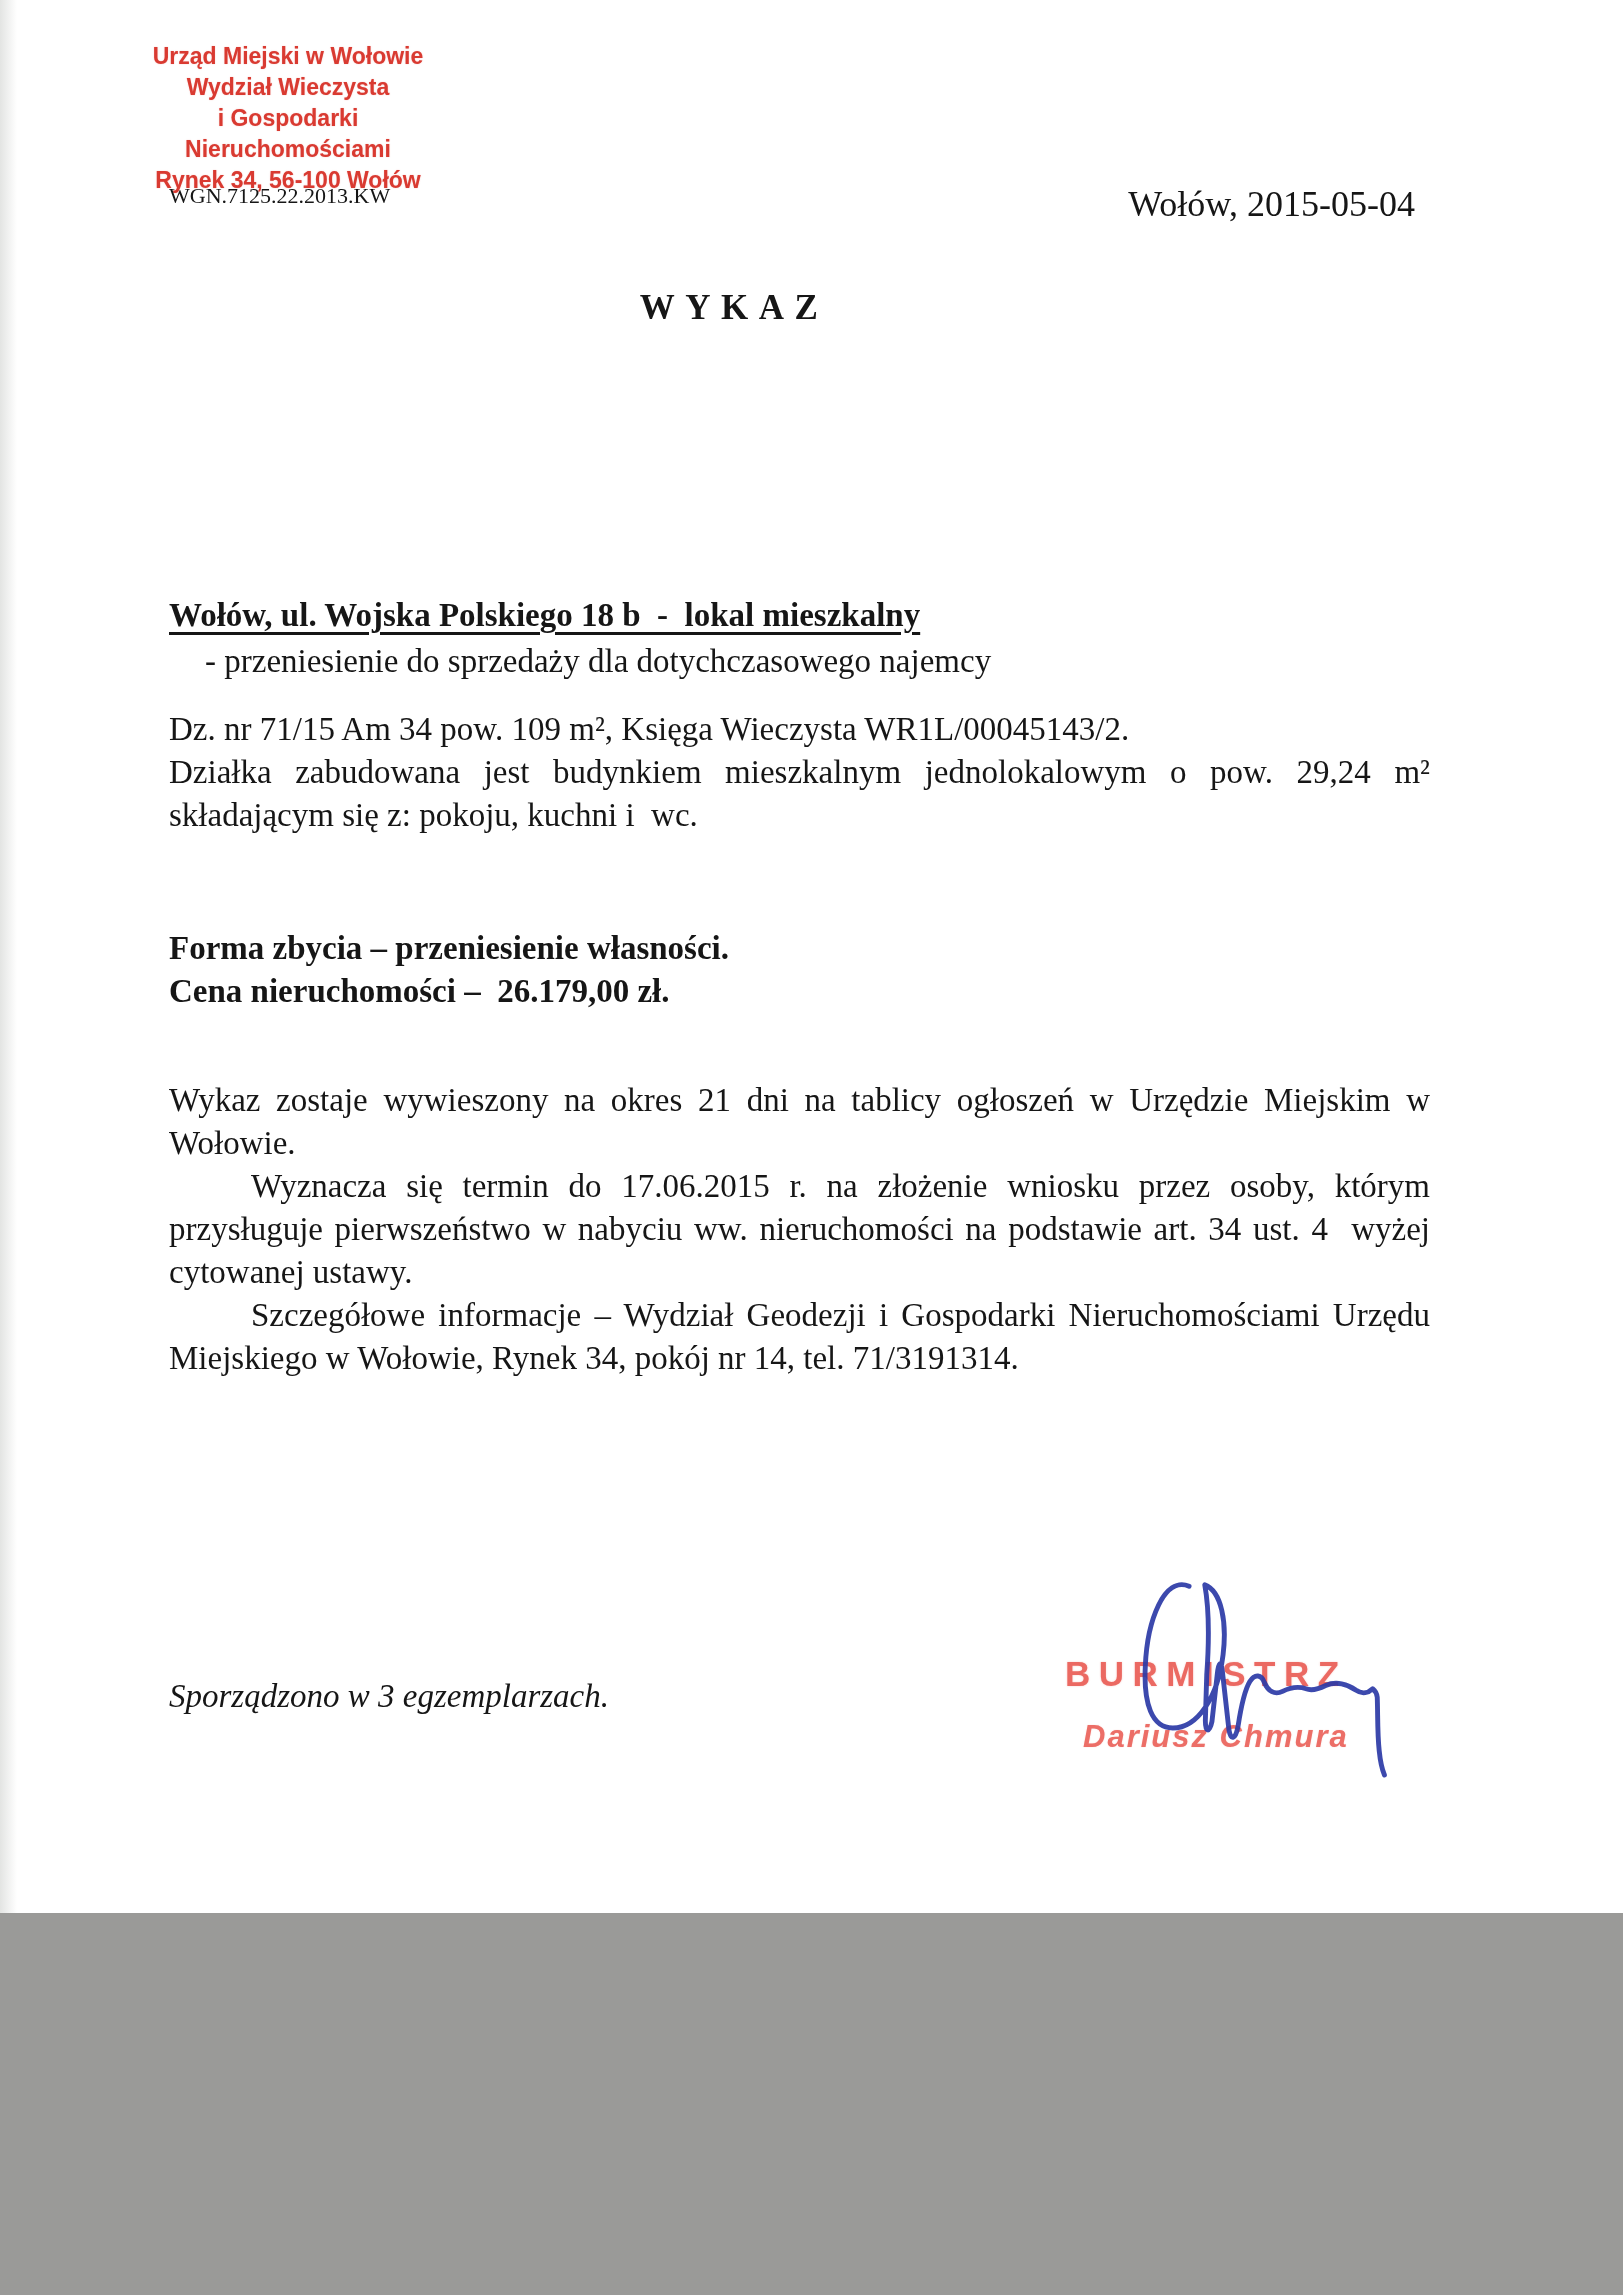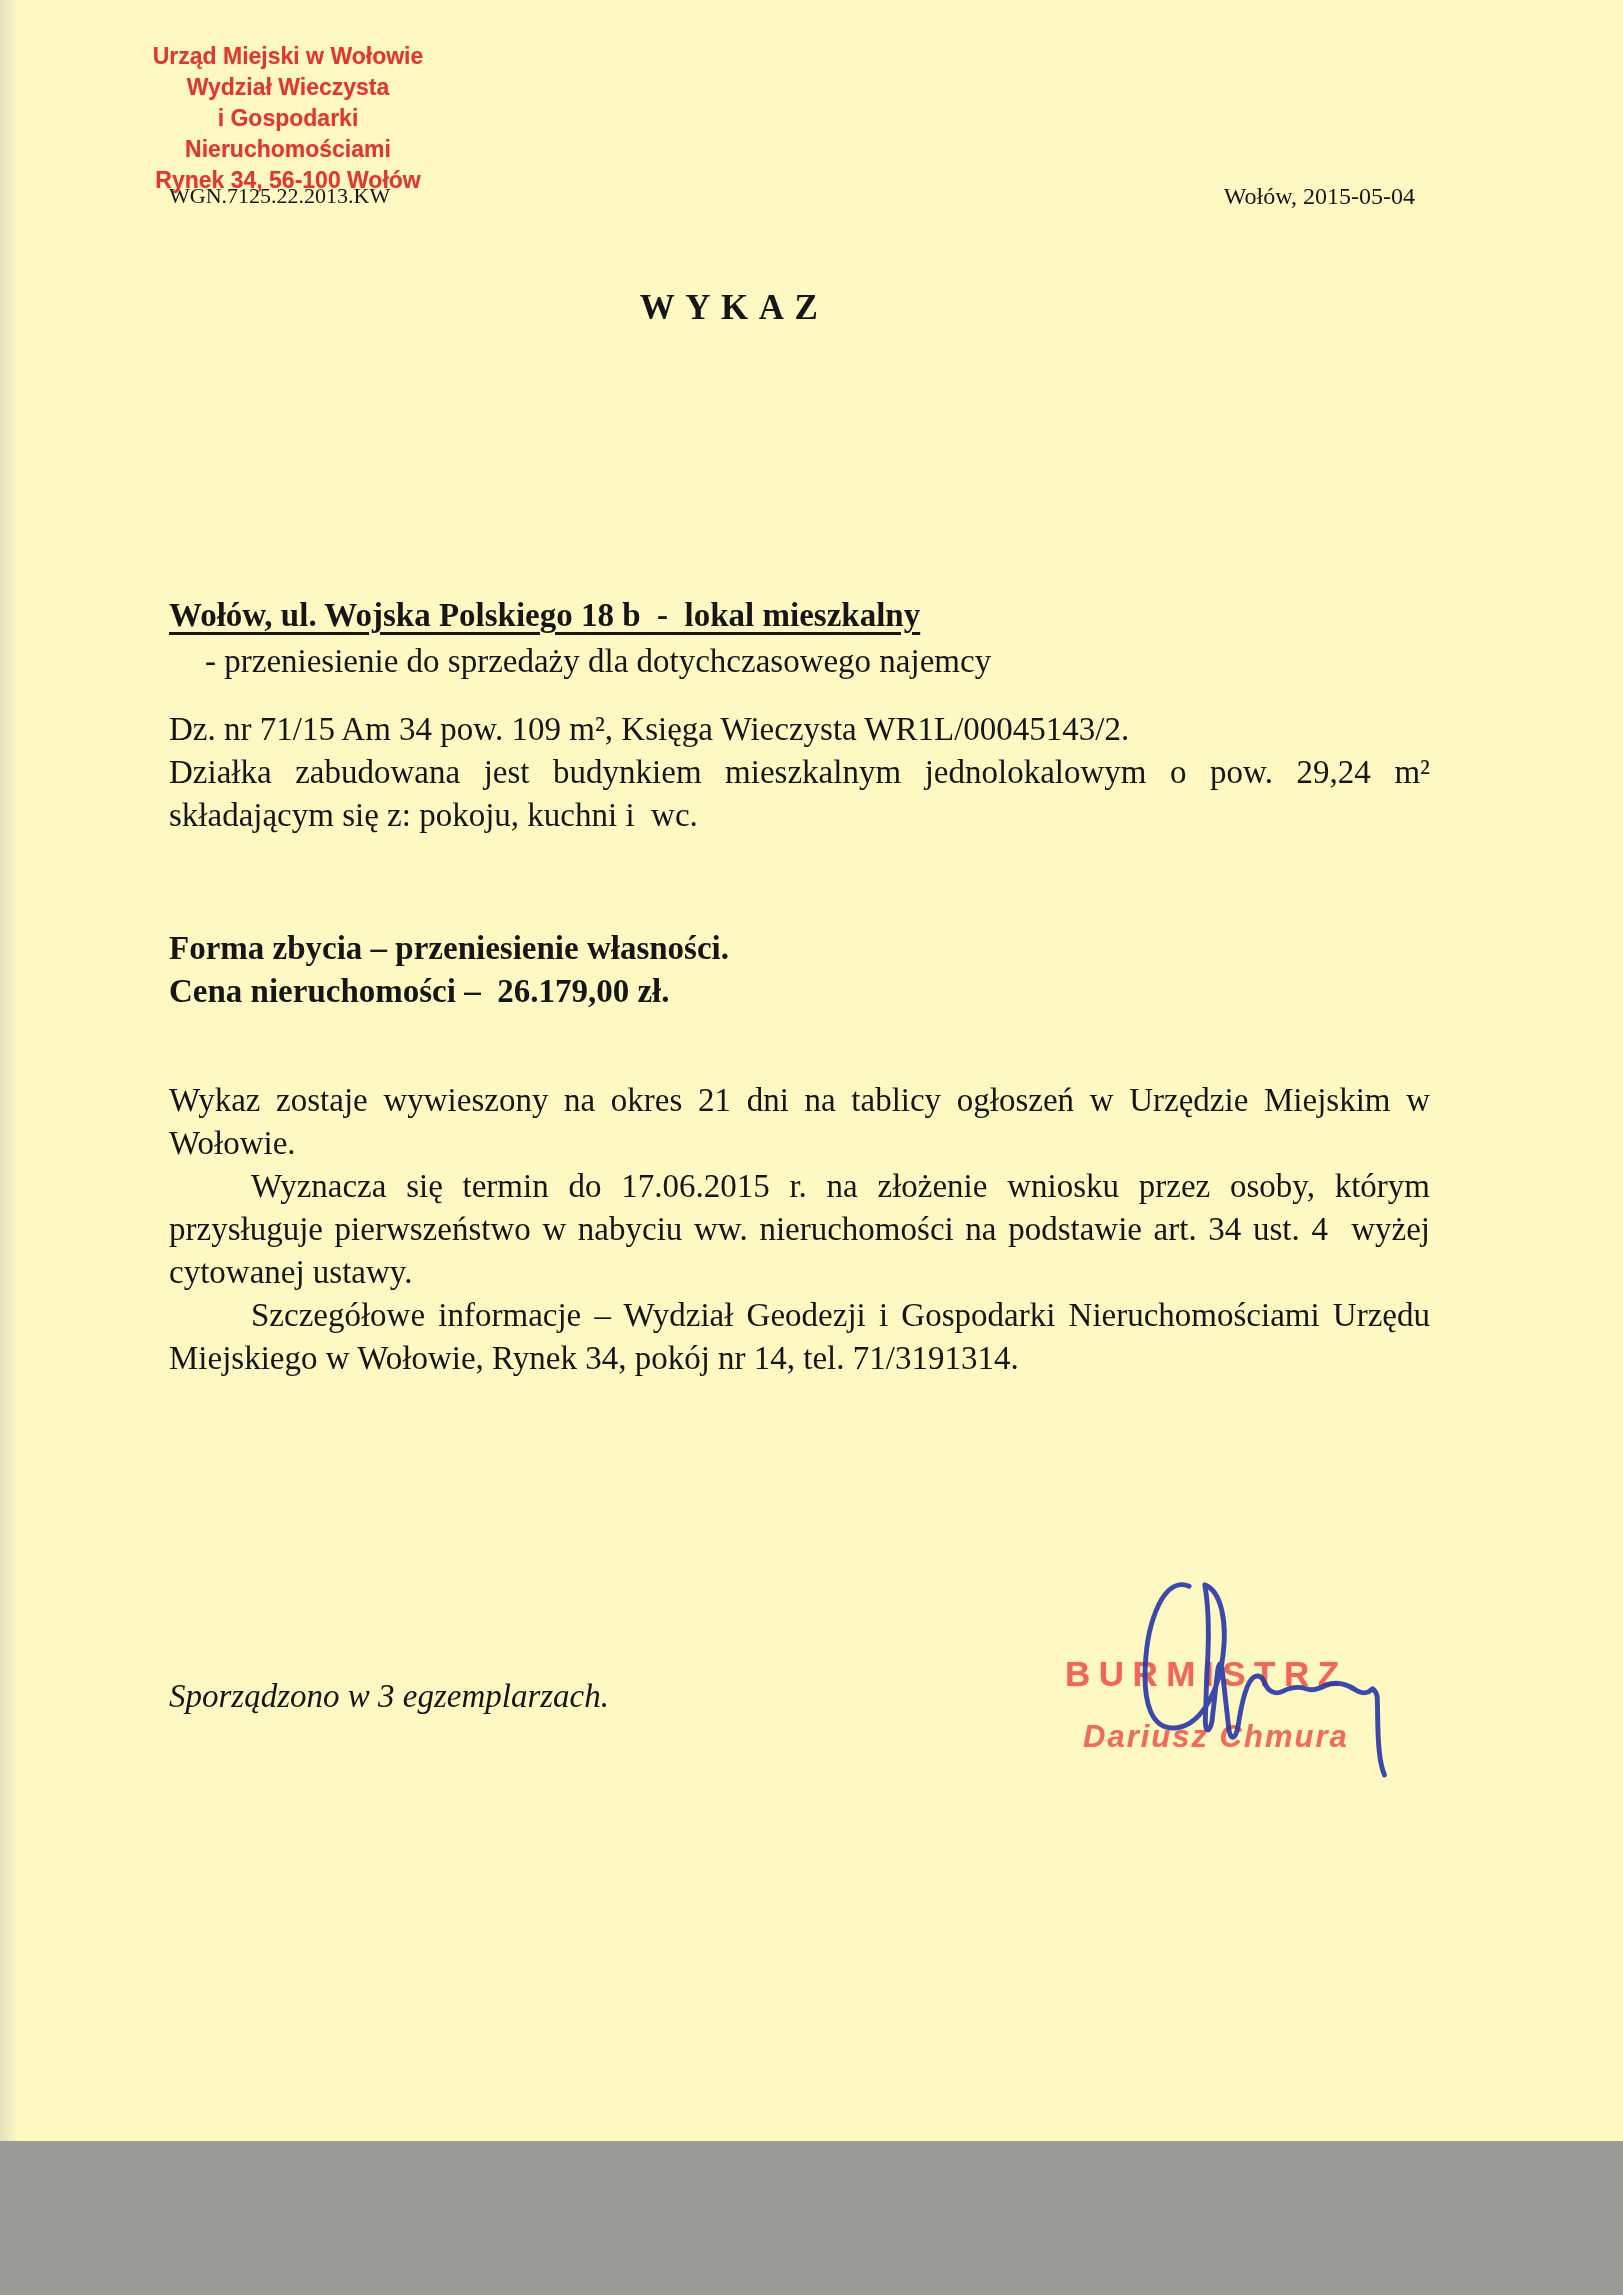--- a/index.html
+++ b/index.html
@@ -1,19 +1,19 @@
 <!DOCTYPE html>
 <html style="font-size:10.5px"><head>
 <meta charset="utf-8">
 <style>
   html,body{margin:0;padding:0;background:#9a9a98;}
   .page{
     position:relative;
-    width:1623px;height:2141px;
-    background:#fef9c3;
+    width:1623px;height:1913px;
+    background:#ffffff;
     overflow:hidden;
     font-family:"Liberation Serif", serif;
     color:#161616;
   }
   
   .left-soft{
     position:absolute;left:0;top:0;width:17px;height:100%;
     background:linear-gradient(to right, rgba(185,188,184,.40), rgba(185,188,184,0));
   }
   .left-edge{
@@ -35,21 +35,21 @@
     position:absolute;left:121px;top:41px;width:334px;
     text-align:center;
     font-family:"Liberation Sans", sans-serif;
     font-weight:bold;
     font-size:23px;line-height:31px;
     color:#d93a31;
     text-shadow:0 0 1.3px rgba(217,58,49,.35);
   }
   
   .ref{position:absolute;left:169px;top:183px;font-size:22px;}
-  .date{position:absolute;right:208px;top:183px;font-size:24px;}
+  .date{position:absolute;right:208px;top:183px;font-size:36px;}
   
   .title{
     position:absolute;left:169px;top:288px;width:1130px;
     text-align:center;font-weight:bold;
     font-size:35px;letter-spacing:10.5px;
   }
   
   .block{position:absolute;left:169px;width:1261px;font-size:33px;line-height:43px;}
   .just{text-align:justify;}
   .just p{margin:0;text-align:justify;}

